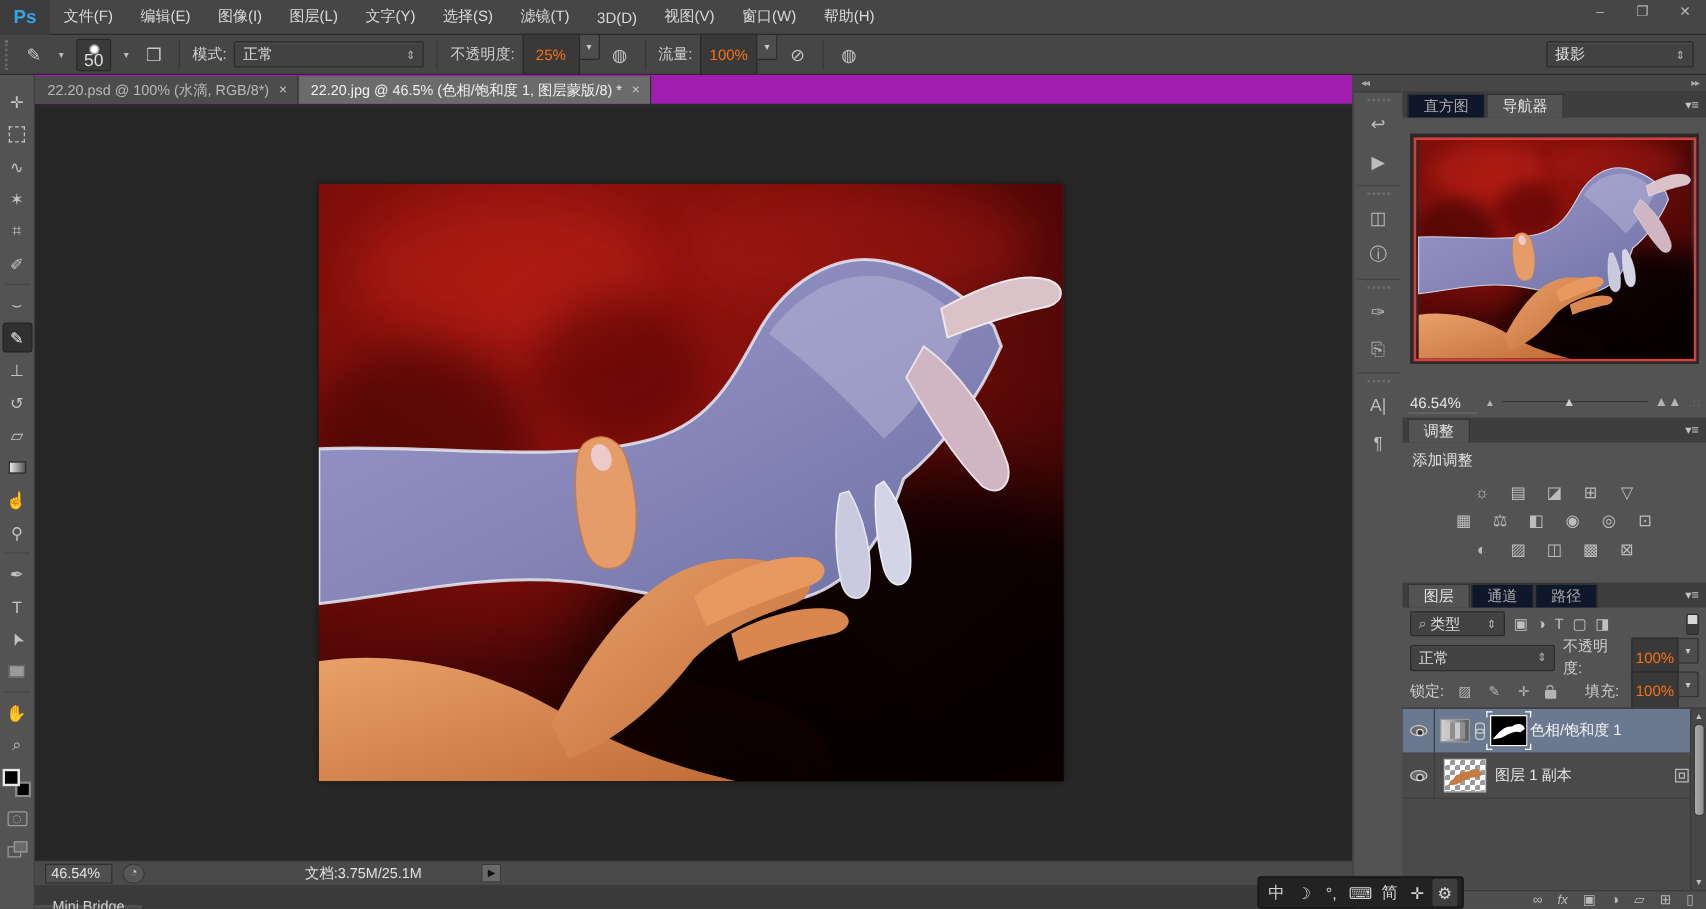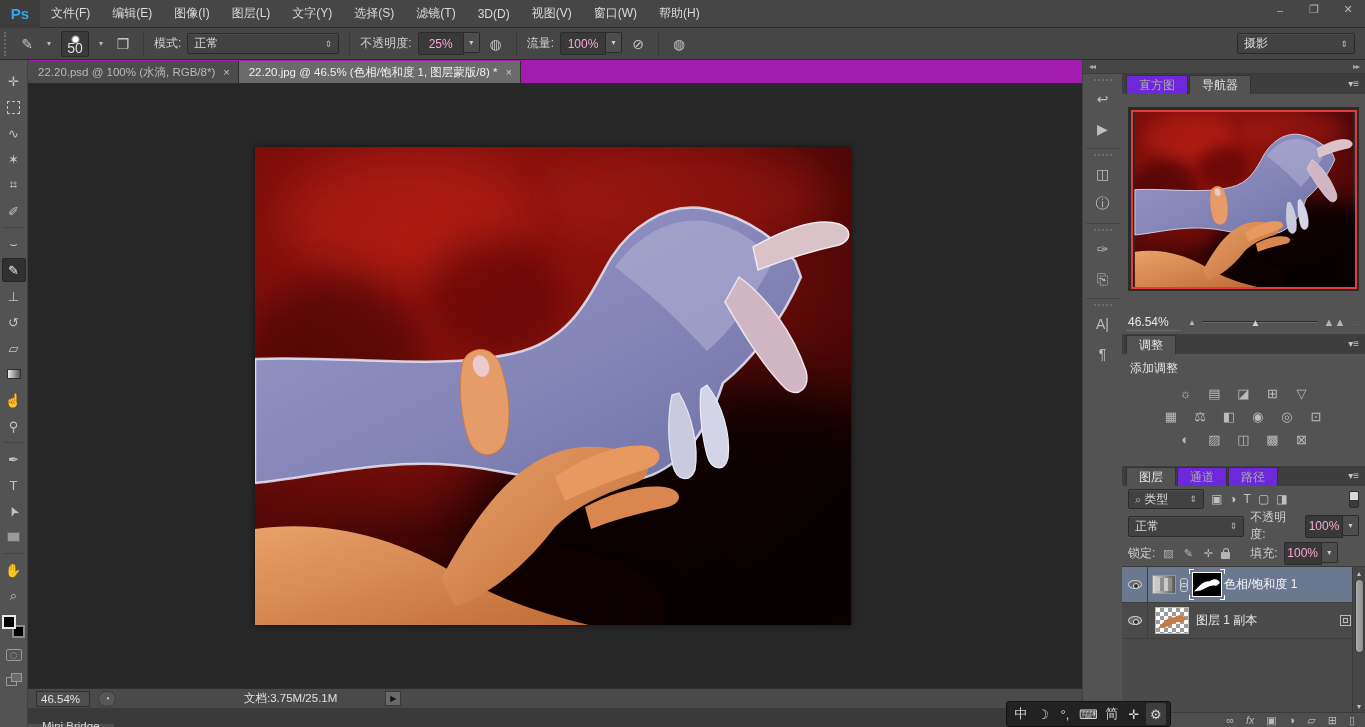--- a/index.html
+++ b/index.html
@@ -18,21 +18,21 @@
   .optionsbar { position:absolute; left:0; top:28px; width:1365px; height:32px; background:#464646; border-bottom:1px solid #2b2b2b; display:flex; align-items:center; gap:6px; padding-left:4px; }
   .grip-v { width:5px; height:24px; border-left:2px dotted #6a6a6a; margin-right:2px; }
   .opt-sep { width:1px; height:24px; background:#383838; margin:0 4px; }
   .opt-icon { color:#c5c5c5; font-size:14px; width:20px; text-align:center; }
   .mini-dd { width:12px; color:#bbb; font-size:8px; text-align:center; }
   .brush-preset { width:28px; height:26px; background:#3a3a3a; border:1px solid #2a2a2a; border-radius:2px; display:flex; flex-direction:column; align-items:center; justify-content:center; }
   .brush-dot { width:9px; height:9px; border-radius:50%; background:radial-gradient(circle,#fff 0%,#fff 35%,rgba(255,255,255,0) 75%); }
   .brush-size { font-size:14px; color:#ddd; line-height:8px; }
   .dd-box { height:21px; background:#424242; border:1px solid #2b2b2b; border-radius:2px; box-shadow:inset 0 1px 0 rgba(255,255,255,.06); display:flex; align-items:center; justify-content:space-between; padding:0 6px; color:#ddd; }
   .dd-caret { font-size:9px; color:#bbb; margin-left:6px; }
-  .val-box { height:23px; min-width:46px; background:#393939; border:1px solid #2a2a2a; border-radius:2px 0 0 2px; display:flex; align-items:center; justify-content:center; color:#f9a8d4; }
+  .val-box { height:33px; min-width:46px; background:#393939; border:1px solid #2a2a2a; border-radius:2px 0 0 2px; display:flex; align-items:center; justify-content:center; color:#f97316; }
   .val-dd { width:16px; height:21px; background:#4d4d4d; border:1px solid #2a2a2a; border-left:none; border-radius:0 2px 2px 0; display:flex; align-items:center; justify-content:center; font-size:8px; color:#ccc; }
   .opt-label { color:#cfcfcf; }
   .workspace-dd { position:absolute; right:10px; top:5px; width:118px;gap:16px; }
 
   
   .toolbar { position:absolute; left:0; top:60px; width:28px; height:667px; background:#535353; border-right:1px solid #3f3f3f; display:flex; flex-direction:column; align-items:center; padding-top:8px; }
   .tool { width:24px; height:24px; display:flex; align-items:center; justify-content:center; color:#c3c3c3; font-size:13px; margin:1px 0; border-radius:3px; }
   .tool.selected { background:#303030; box-shadow:inset 0 0 0 1px #262626; color:#f0f0f0; }
   .tool-sep { width:20px; height:1px; background:#454545; margin:3px 0; }
   .marquee-shape { width:13px; height:13px; border:1px dashed #c3c3c3; }
@@ -69,21 +69,21 @@
   .dockstrip { position:absolute; left:1082px; top:60px; width:40px; height:667px; background:#535353; border-left:1px solid #3f3f3f; display:flex; flex-direction:column; align-items:center; }
   .dock-head { width:100%; height:14px; background:#464646; border-bottom:1px solid #3a3a3a; color:#aaa; font-size:8px; display:flex; align-items:center; padding-left:6px; letter-spacing:-1px; }
   .dock-grip { width:18px; border-top:2px dotted #6e6e6e; margin:5px 0 3px 0; }
   .dock-icon { width:28px; height:26px; display:flex; align-items:center; justify-content:center; color:#bdbdbd; font-size:14px; margin:2px 0; }
   .dock-sep { width:34px; height:1px; background:#444; margin-top:4px; }
 
   
   .rightpanels { position:absolute; left:1122px; top:60px; width:243px; height:667px; background:#535353; display:flex; flex-direction:column; }
   .rp-head { height:14px; background:#464646; border-bottom:1px solid #3a3a3a; display:flex; justify-content:flex-end; align-items:center; padding-right:6px; color:#aaa; font-size:8px; letter-spacing:-1px; }
   .ptabs { height:20px; background:#3e3e3e; display:flex; align-items:flex-end; padding-left:4px; position:relative; }
-  .ptab { height:19px; padding:0 12px; display:flex; align-items:center; color:#a9a9a9; font-size:12px; background:#6d28d9; border:1px solid #333; border-bottom:none; margin-right:1px; }
+  .ptab { height:19px; padding:0 12px; display:flex; align-items:center; color:#a9a9a9; font-size:12px; background:#0f172a; border:1px solid #333; border-bottom:none; margin-right:1px; }
   .ptab.active { background:#535353; color:#e2e2e2; }
   .pmenu { position:absolute; right:6px; top:4px; color:#c5c5c5; font-size:10px; }
 
   .nav-body { height:216px; padding:13px 6px 0 6px; }
   .nav-thumb-wrap { width:231px; height:184px; background:#2a2a2a; border:1px solid #2a2a2a; display:flex; align-items:center; justify-content:center; }
   .nav-proxy { border:2px solid #e03c3c; line-height:0; }
   .zoom-row { height:24px; display:flex; align-items:center; padding:0 4px; gap:6px; }
   .zoom-val { width:56px; height:17px; border-bottom:1px solid #6a6a6a; color:#e8e8e8; display:flex; align-items:center; padding-left:2px; }
   .mt { color:#b5b5b5; font-size:8px; }
   .mt.big { font-size:11px; }
@@ -97,21 +97,21 @@
   .adj-grid-row { display:flex; justify-content:center; gap:7px; margin-bottom:6px; }
   .adj-icon { width:22px; height:17px; display:flex; align-items:center; justify-content:center; color:#bcbcbc; font-size:13px; }
 
   .layers-wrap { margin-top:8px; display:flex; flex-direction:column; flex:1; }
   .filter-row { height:26px; display:flex; align-items:center; gap:7px; padding:0 6px; }
   .kind-dd { width:76px; height:20px; }
   .kind-dd .mag { font-size:11px; color:#bbb; margin-right:3px; }
   .flt-icon { color:#c0c0c0; font-size:12px; }
   .flt-toggle { margin-left:auto; width:10px; height:17px; border:1px solid #2b2b2b; background:linear-gradient(#d8d8d8 0 50%, #3a3a3a 50% 100%); border-radius:2px; }
   .blend-row { height:28px; display:flex; align-items:center; gap:6px; padding:0 6px; }
-  .lock-row { height:26px; display:flex; align-items:center; gap:6px; padding:0 6px; color:#cfcfcf; }
+  .lock-row { height:26px; display:flex; align-items:center; gap:6px; padding:0 6px; color:#cfcfcf;justify-content:space-between; }
   .lock-ic { color:#b5b5b5; font-size:11px; width:14px; text-align:center; }
   .padlock { position:relative; width:9px; height:7px; background:#b5b5b5; border-radius:1px; margin-top:4px; }
   .padlock::before { content:''; position:absolute; left:1.5px; top:-4px; width:4px; height:4px; border:1.5px solid #b5b5b5; border-bottom:none; border-radius:3px 3px 0 0; }
 
   .layer-list { position:relative; flex:1; background:#4a4a4a; border-top:1px solid #3a3a3a; overflow:hidden; }
   .lrow { height:36px; display:flex; align-items:center; border-bottom:1px solid #3e3e3e; background:#4a4a4a; padding-right:14px; }
   .lrow.selected { background:#6a7990; }
   .vis-well { width:26px; height:36px; border-right:1px solid #3e3e3e; display:flex; align-items:center; justify-content:center; }
   .eye { position:relative; width:14px; height:9px; border:1px solid #cdcdcd; border-radius:50%; background:#6a6a6a; }
   .eye::after { content:''; position:absolute; left:4px; top:2px; width:4px; height:4px; background:#2e2e2e; border:1px solid #ddd; border-radius:50%; }

